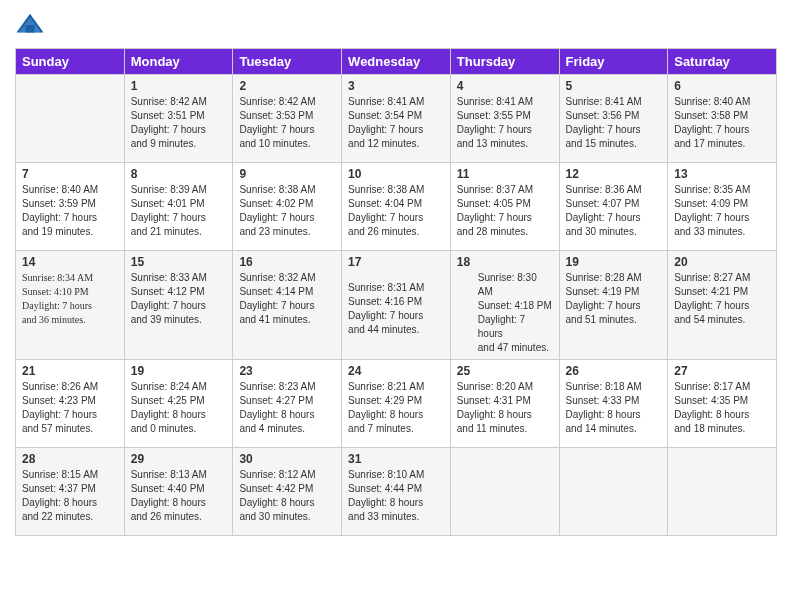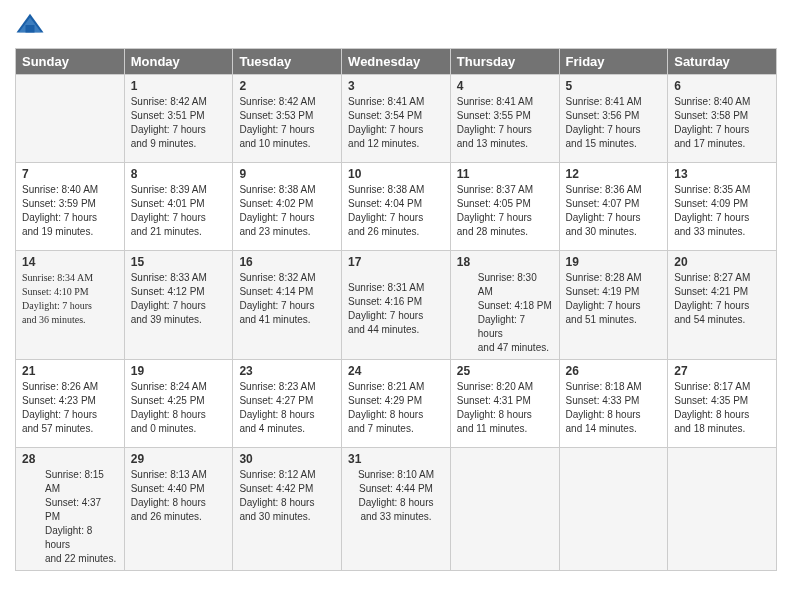--- a/index.html
+++ b/index.html
@@ -57,21 +57,21 @@
       font-size: 14px;
       color: #555;
       margin-top: 2px;
     }
     table {
       width: 100%;
       border-collapse: collapse;
       table-layout: fixed;
     }
     thead tr {
-      background-color: #737373;
+      background-color: #6d28d9;
     }
     thead th {
       color: #fff;
       font-size: 13px;
       font-weight: bold;
       padding: 5px 6px;
       text-align: left;
       border: 1px solid #ccc;
     }
     tbody tr {
@@ -330,42 +330,42 @@
             <span class="day-num">27</span>
             <div class="day-info" style="white-space: pre-line;">Sunrise: 8:17 AM
 Sunset: 4:35 PM
 Daylight: 8 hours
 and 18 minutes.</div>
           </td>
         </tr>
         <tr>
           <td>
             <span class="day-num">28</span>
-            <div class="day-info" style="white-space: pre-line; margin-left: 23px;">Sunrise: 8:15 AM
+            <div class="day-info" style="white-space: pre-line;">Sunrise: 8:15 AM
 Sunset: 4:37 PM
 Daylight: 8 hours
 and 22 minutes.</div>
           </td>
           <td>
             <span class="day-num">29</span>
             <div class="day-info" style="white-space: pre-line;">Sunrise: 8:13 AM
 Sunset: 4:40 PM
 Daylight: 8 hours
 and 26 minutes.</div>
           </td>
           <td>
             <span class="day-num">30</span>
             <div class="day-info" style="white-space: pre-line;">Sunrise: 8:12 AM
 Sunset: 4:42 PM
 Daylight: 8 hours
 and 30 minutes.</div>
           </td>
           <td>
             <span class="day-num">31</span>
-            <div class="day-info" style="white-space: pre-line; text-align: center;">Sunrise: 8:10 AM
+            <div class="day-info" style="white-space: pre-line;">Sunrise: 8:10 AM
 Sunset: 4:44 PM
 Daylight: 8 hours
 and 33 minutes.</div>
           </td>
           <td></td>
           <td></td>
           <td></td>
         </tr>
       </tbody>
   </table>

